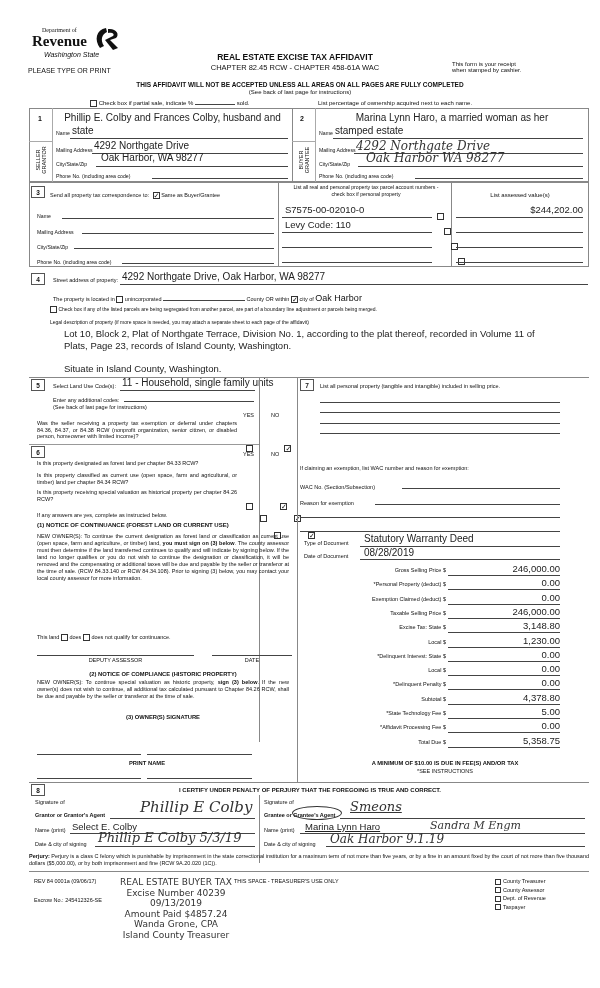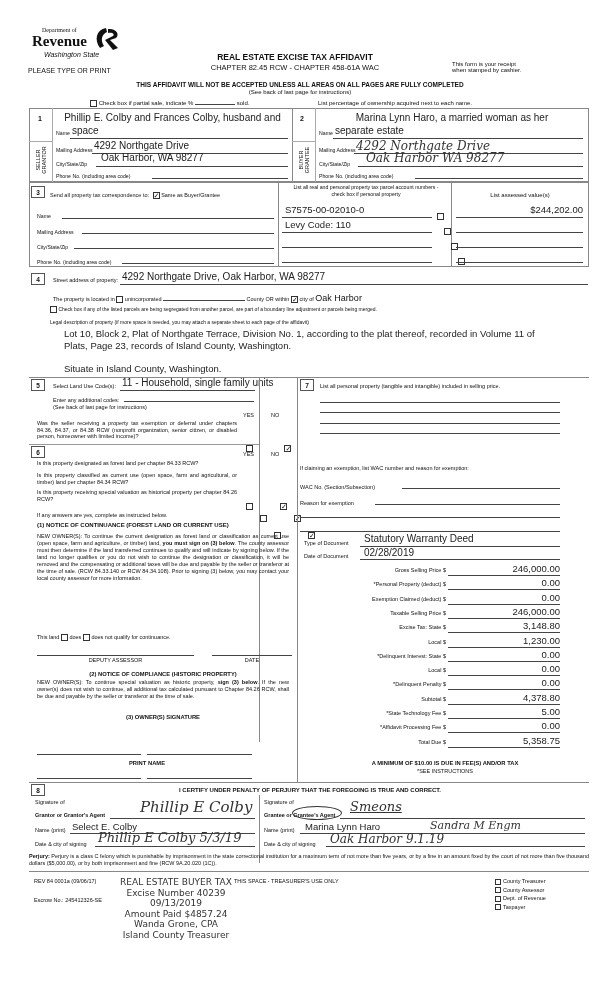--- a/index.html
+++ b/index.html
@@ -67,35 +67,35 @@
 <div class="hline" style="left:29px;top:141px;width:23px;border-color:#aaa;"></div>
 <div class="hline" style="left:292px;top:141px;width:23px;border-color:#aaa;"></div>
 <div class="abs bold" style="left:38px;top:115px;font-size:7px;">1</div>
 <div class="abs bold" style="left:300px;top:115px;font-size:7px;">2</div>
 <div class="abs center" style="left:24px;top:154px;width:34px;font-size:5.5px;transform:rotate(-90deg);line-height:6px;">SELLER GRANTOR</div>
 <div class="abs center" style="left:287px;top:154px;width:34px;font-size:5.5px;transform:rotate(-90deg);line-height:6px;">BUYER GRANTEE</div>
 
 
 <div class="abs fill center" style="left:55px;top:112px;width:235px;font-size:10px;">Phillip E. Colby and Frances Colby, husband and</div>
 <div class="abs tiny" style="left:56px;top:130px;">Name</div>
-<div class="abs fill" style="left:72px;top:125px;font-size:10px;">space</div>
+<div class="abs fill" style="left:72px;top:125px;font-size:10px;">state</div>
 <div class="hline" style="left:70px;top:138px;width:218px;"></div>
 <div class="abs tiny" style="left:56px;top:147px;">Mailing Address</div>
 <div class="abs fill" style="left:94px;top:140px;font-size:10px;">4292 Northgate Drive</div>
 <div class="hline" style="left:92px;top:153px;width:196px;"></div>
 <div class="abs tiny" style="left:56px;top:161px;">City/State/Zip</div>
 <div class="abs fill" style="left:101px;top:152px;font-size:10px;">Oak Harbor, WA 98277</div>
 <div class="hline" style="left:96px;top:166px;width:192px;"></div>
 <div class="abs tiny" style="left:56px;top:173px;">Phone No. (including area code)</div>
 <div class="hline" style="left:152px;top:178px;width:136px;"></div>
 
 
 <div class="abs fill center" style="left:318px;top:112px;width:268px;font-size:10px;">Marina Lynn Haro, a married woman as her</div>
 <div class="abs tiny" style="left:319px;top:130px;">Name</div>
-<div class="abs fill" style="left:335px;top:125px;font-size:10px;">separate estate</div>
+<div class="abs fill" style="left:335px;top:125px;font-size:10px;">stamped estate</div>
 <div class="hline" style="left:333px;top:138px;width:250px;"></div>
 <div class="abs tiny" style="left:319px;top:147px;">Mailing Address</div>
 <div class="abs hand" style="left:356px;top:139px;font-size:12px;">4292 Northgate Drive</div>
 <div class="hline" style="left:354px;top:153px;width:229px;"></div>
 <div class="abs tiny" style="left:319px;top:161px;">City/State/Zip</div>
 <div class="abs hand" style="left:366px;top:151px;font-size:12px;">Oak Harbor WA 98277</div>
 <div class="hline" style="left:358px;top:166px;width:225px;"></div>
 <div class="abs tiny" style="left:319px;top:173px;">Phone No. (including area code)</div>
 <div class="hline" style="left:415px;top:178px;width:168px;"></div>
 
@@ -211,21 +211,21 @@
 <div class="hline" style="left:402px;top:488px;width:158px;"></div>
 <div class="abs tiny" style="left:300px;top:500px;font-size:5.5px;">Reason for exemption</div>
 <div class="hline" style="left:375px;top:504px;width:185px;"></div>
 <div class="hline" style="left:300px;top:517px;width:260px;"></div>
 <div class="hline" style="left:300px;top:531px;width:260px;"></div>
 
 <div class="abs tiny" style="left:304px;top:540px;font-size:5.5px;">Type of Document</div>
 <div class="abs fill" style="left:364px;top:533px;font-size:10px;">Statutory Warranty Deed</div>
 <div class="hline" style="left:360px;top:546px;width:200px;"></div>
 <div class="abs tiny" style="left:304px;top:553px;font-size:5.5px;">Date of Document</div>
-<div class="abs fill" style="left:364px;top:547px;font-size:10px;">02/28/2019</div>
+<div class="abs fill" style="left:364px;top:547px;font-size:10px;">08/28/2019</div>
 <div class="hline" style="left:360px;top:559px;width:200px;"></div>
 
 <div id="amounts">
     <div class="abs tiny right" style="left:300px;top:567px;width:146px;font-size:5.5px;">Gross Selling Price $</div>
     <div class="abs fill right" style="left:450px;top:563px;width:110px;font-size:9.5px;">246,000.00</div>
     <div class="hline" style="left:448px;top:575px;width:112px;"></div>
     <div class="abs tiny right" style="left:300px;top:581.3px;width:146px;font-size:5.5px;">*Personal Property (deduct) $</div>
     <div class="abs fill right" style="left:450px;top:577.3px;width:110px;font-size:9.5px;">0.00</div>
     <div class="hline" style="left:448px;top:589.3px;width:112px;"></div>
     <div class="abs tiny right" style="left:300px;top:595.6px;width:146px;font-size:5.5px;">Exemption Claimed (deduct) $</div>
@@ -282,21 +282,21 @@
 <div class="abs tiny" style="left:35px;top:841px;font-size:5.5px;">Date &amp; city of signing</div>
 <div class="abs hand" style="left:98px;top:830px;font-size:13px;">Phillip E Colby  5/3/19</div>
 <div class="hline" style="left:95px;top:846px;width:160px;"></div>
 
 <div class="abs tiny" style="left:264px;top:799px;font-size:5.5px;">Signature of</div>
 <div class="abs tiny bold" style="left:264px;top:812px;font-size:5.5px;">Grantee or Grantee's Agent</div>
 <div class="abs" style="left:292px;top:806px;width:50px;height:14px;border:1px solid #333;border-radius:50%;"></div>
 <div class="abs hand" style="left:350px;top:799px;font-size:13px;text-decoration:underline;">Smeons</div>
 <div class="hline" style="left:340px;top:818px;width:245px;"></div>
 <div class="abs tiny" style="left:264px;top:827px;font-size:5.5px;">Name (print)</div>
-<div class="abs fill" style="left:305px;top:821px;font-size:9.5px;">Marina Lynn Haro</div>
+<div class="abs fill" style="left:305px;top:821px;font-size:9.5px;text-decoration:underline;">Marina Lynn Haro</div>
 <div class="abs hand" style="left:430px;top:819px;font-size:11px;">Sandra M Engm</div>
 <div class="hline" style="left:300px;top:833px;width:285px;"></div>
 <div class="abs tiny" style="left:264px;top:841px;font-size:5.5px;">Date &amp; city of signing</div>
 <div class="abs hand" style="left:330px;top:832px;font-size:12px;">Oak Harbor   9.1.19</div>
 <div class="hline" style="left:326px;top:846px;width:259px;"></div>
 
 <div class="abs tiny just" style="left:29px;top:853px;width:560px;font-size:5.5px;line-height:7px;">
   <b>Perjury:</b>
   <span>Perjury is a class C felony which is punishable by imprisonment in the state correctional institution for a maximum term of not more than five years, or by a fine in an amount fixed by the court of not more than five thousand dollars ($5,000.00), or by both imprisonment and fine (RCW 9A.20.020 (1C)).</span>
 </div>

